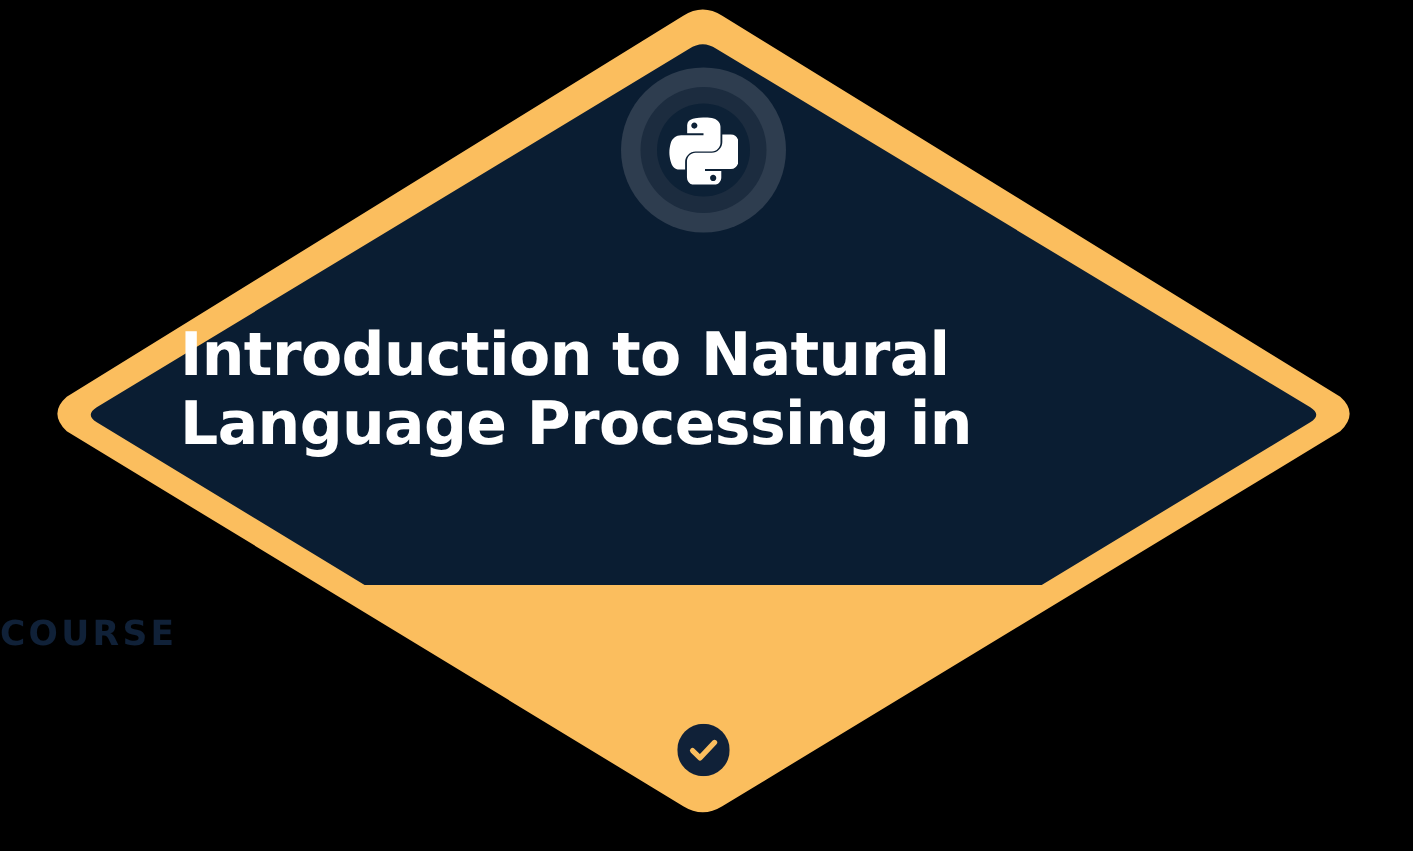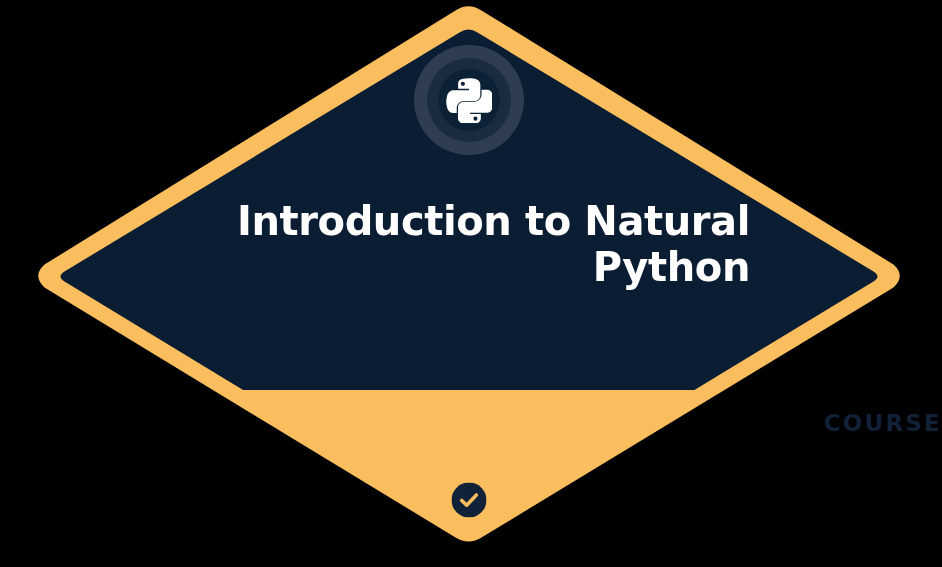--- a/index.html
+++ b/index.html
@@ -79,43 +79,43 @@
     position: absolute;
     width: 46px;
     height: 46px;
     transform: translate(-50%, -50%);
   }
 
   
   .title-block {
     position: absolute;
     left: 0;
-    top: 198px;
+    top: 214px;
     width: 870px;
-    text-align: right;
+    text-align: left;
     padding: 0 120px;
   }
   .title-line {
     display: block;
     color: #ffffff;
     font-family: "DejaVu Sans", sans-serif;
     font-size: 40px;
     font-weight: bold;
     line-height: 46px;
     letter-spacing: -0.4px;
     white-space: nowrap;
   }
 
   
   .footer-block {
     position: absolute;
     left: 0;
     top: 406px;
     width: 942px;
-    text-align: right;
+    text-align: left;
   }
   .footer-line {
     display: block;
     color: #102138;
     font-family: "DejaVu Sans", sans-serif;
     font-size: 23px;
     font-weight: bold;
     line-height: 35px;
     letter-spacing: 2.2px;
     text-transform: uppercase;
@@ -176,21 +176,21 @@
       <svg class="python-glyph" viewBox="0 0 128 128">
 
         <path fill="#ffffff" d="M63.4 3.6c-5.3 0-10.3.5-14.6 1.3-12.8 2.3-15.1 7-15.1 16v11.9h30.3v3.9H22.4c-9.1 0-17 5.5-19.5 15.9-2.9 11.9-3 19.4 0 31.9 2.2 9.3 7.5 15.9 16.6 15.9h10.4V86.1c0-10.4 9-19.5 19.5-19.5h30.2c8.7 0 15.9-7.2 15.9-16V20.9c0-8.5-7.2-14.9-15.9-16.3-5.4-.8-11-1-16.2-1zM47 12.9c3.1 0 5.7 2.6 5.7 5.8 0 3.2-2.6 5.7-5.7 5.7-3.2 0-5.7-2.5-5.7-5.7 0-3.2 2.5-5.8 5.7-5.8z"></path>
 
         <path fill="#ffffff" d="M98.9 37.1v11.9c0 10.9-9.2 20-19.5 20H49.2c-8.5 0-15.9 7.3-15.9 16v30.1c0 8.5 7.4 13.6 15.9 16.1 10.1 3 19.8 3.5 31.9 0 8-2.3 15.9-7 15.9-16.1V103.1H66.8v-3.9h47.8c9.2 0 12.6-6.4 15.8-16.1 3.3-10 3.2-19.6 0-31.9-2.3-9.1-6.6-15.9-15.8-15.9H98.9zM81.9 110.1c3.2 0 5.8 2.5 5.8 5.7 0 3.2-2.6 5.8-5.8 5.8-3.1 0-5.7-2.6-5.7-5.8 0-3.2 2.5-5.7 5.7-5.7z"></path>
       </svg>
     </div>
 
     <div class="title-block">
       <span class="title-line">Introduction to Natural</span>
-      <span class="title-line">Python</span>
+      <span class="title-line">Language Processing in</span>
     </div>
 
     <div class="footer-block">
       <span class="footer-line">COURSE</span>
     </div>
 
     <svg class="check-badge" viewBox="0 0 36 36">
       <circle cx="18" cy="18" r="18" fill="#102138"></circle>
       <path d="M10.5 18.4 L15.6 23.4 L25.6 12.8" fill="none" stroke="#fbbe5e" stroke-width="3.6" stroke-linecap="round" stroke-linejoin="round"></path>
     </svg>

